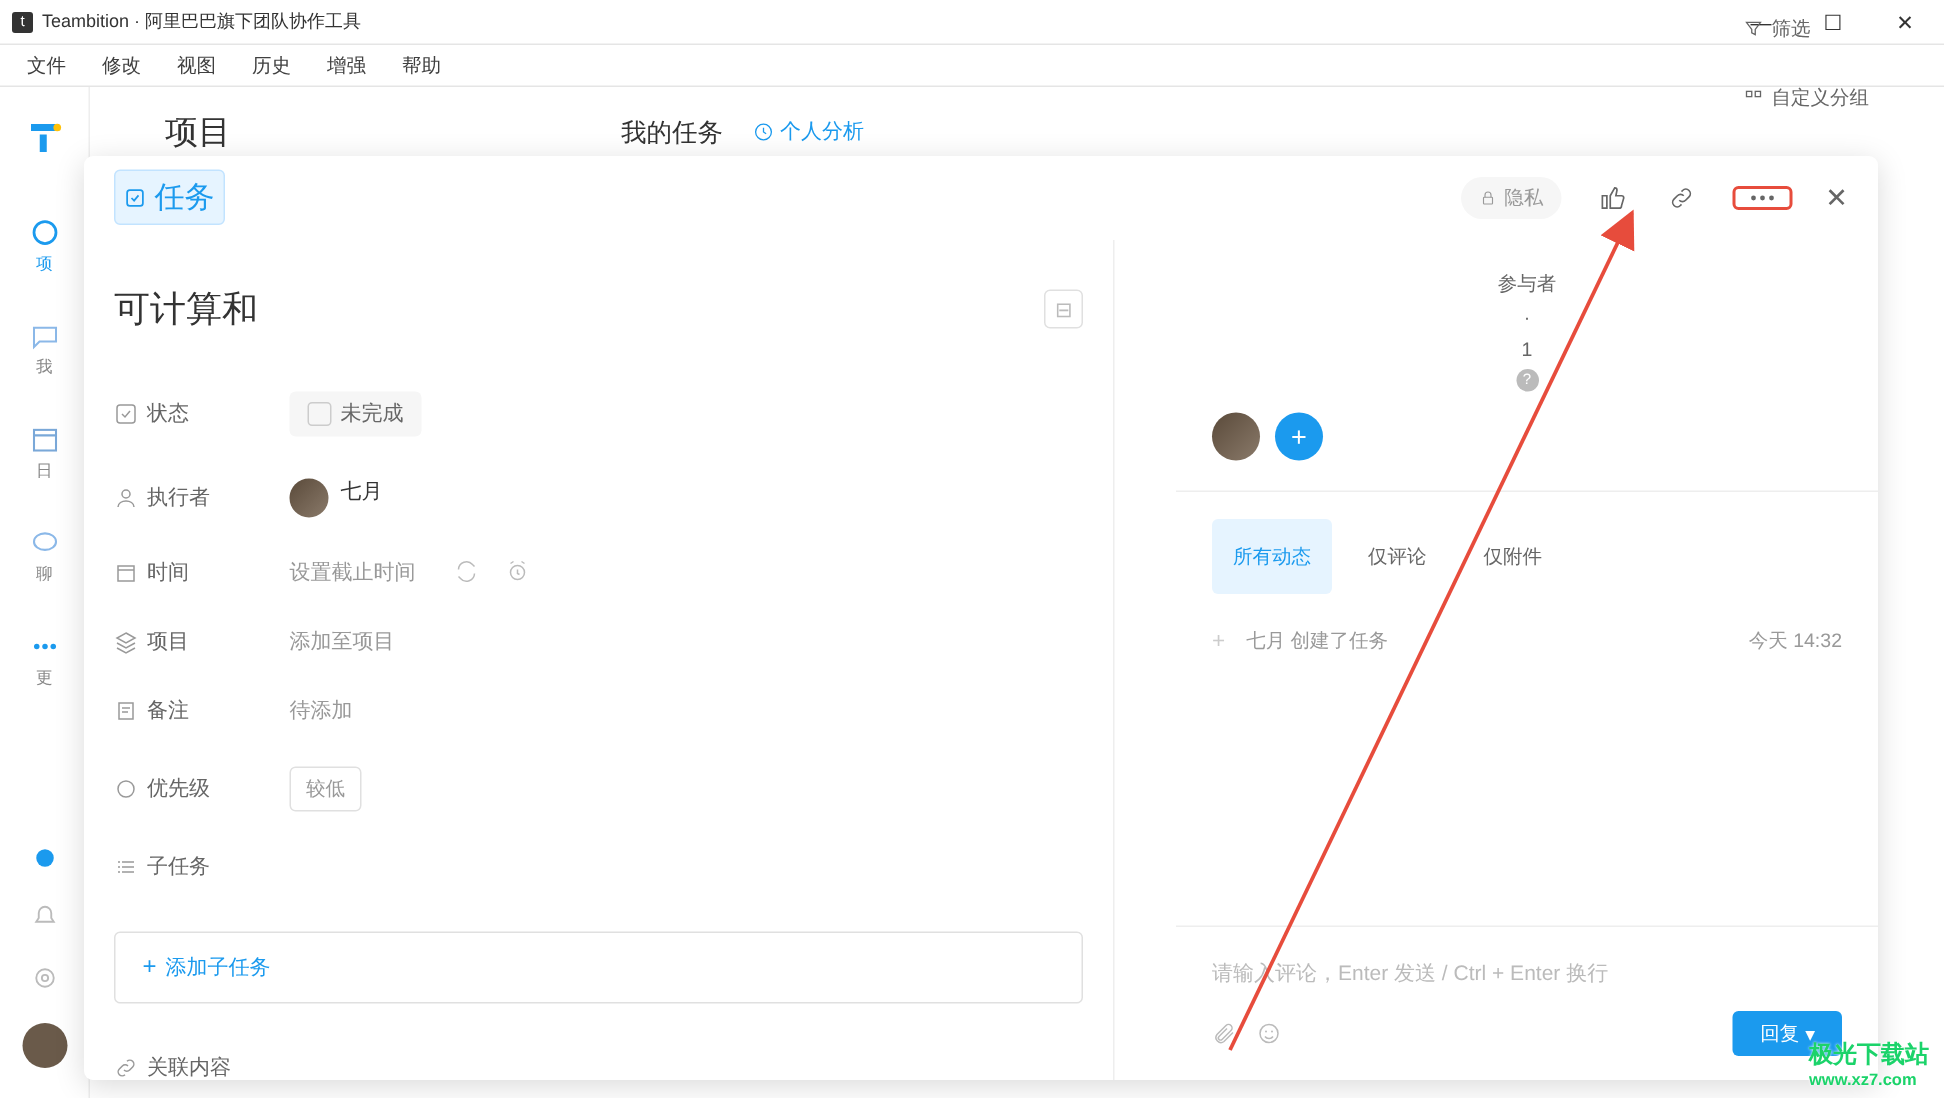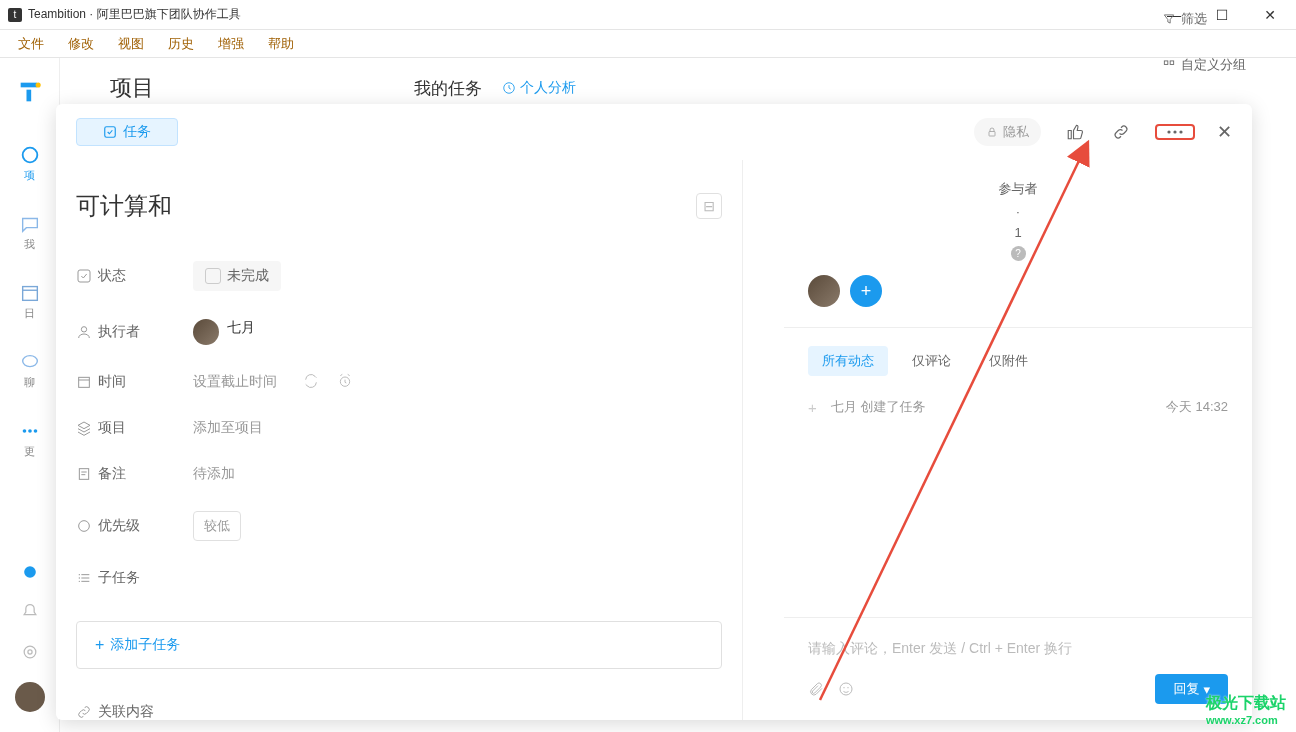--- a/index.html
+++ b/index.html
@@ -6,21 +6,21 @@
 body { width: 1296px; height: 732px; background: #fff; overflow: hidden; position: relative; }
 
 
 .titlebar { height: 30px; display: flex; align-items: center; padding: 0 8px; border-bottom: 1px solid #e5e5e5; background: #fff; }
 .titlebar .app-icon { width: 14px; height: 14px; background: #333; border-radius: 2px; margin-right: 6px; display: flex; align-items: center; justify-content: center; color: #fff; font-size: 10px; }
 .titlebar .title { font-size: 12px; color: #333; flex: 1; }
 .titlebar .win-controls { display: flex; gap: 28px; margin-right: 8px; }
 .titlebar .win-btn { font-size: 14px; color: #333; cursor: pointer; width: 20px; text-align: center; }
 
 .menubar { height: 28px; display: flex; align-items: center; padding: 0 8px; gap: 4px; border-bottom: 1px solid #e5e5e5; }
-.menubar .menu-item { font-size: 13px; color: #a16207; padding: 4px 10px; cursor: pointer; text-align: right; }
+.menubar .menu-item { font-size: 13px; color: #404040; padding: 4px 10px; cursor: pointer; text-align: right; }
 
 
 .app-bg { position: absolute; top: 58px; left: 0; right: 0; bottom: 0; display: flex; }
 .left-sidebar { width: 60px; background: #fff; border-right: 1px solid #eee; padding-top: 20px; display: flex; flex-direction: column; align-items: center; gap: 30px; }
 .left-sidebar .logo { width: 28px; height: 28px; margin-bottom: 8px; }
 .left-sidebar .nav-item { display: flex; flex-direction: column; align-items: center; font-size: 11px; color: #888; cursor: pointer; }
 .left-sidebar .nav-item svg { width: 22px; height: 22px; margin-bottom: 2px; }
 .left-sidebar .nav-item.active { color: #1b9aee; }
 .left-sidebar .bottom-icons { margin-top: auto; margin-bottom: 20px; display: flex; flex-direction: column; gap: 20px; align-items: center; }
 .left-sidebar .avatar-small { width: 30px; height: 30px; border-radius: 50%; background: #6a5a4a; }
@@ -31,21 +31,21 @@
 .top-header .center-tabs { display: flex; align-items: center; margin-left: 260px; gap: 20px; }
 .top-header .tab-active { font-size: 17px; color: #333; font-weight: 500; }
 .top-header .sub-link { font-size: 14px; color: #1b9aee; display: flex; align-items: center; gap: 4px; }
 .top-header .right-tools { margin-left: auto; display: flex; gap: 28px; color: #666; font-size: 13px; flex-direction: column; }
 .top-header .tool { display: flex; align-items: center; gap: 5px; cursor: pointer; }
 
 
 .modal-overlay { position: absolute; top: 104px; left: 56px; right: 44px; bottom: 12px; background: #fff; border-radius: 6px; box-shadow: 0 4px 20px rgba(0,0,0,0.15); display: flex; flex-direction: column; z-index: 10; }
 
 .modal-header { height: 56px; display: flex; align-items: center; padding: 0 20px; border-bottom: 1px solid transparent; }
-.task-badge { display: flex; align-items: center; gap: 6px; color: #1b9aee; font-size: 14px; background: #e6f4ff; border: 1px solid #c2e3ff; padding: 4px 26px; border-radius: 4px; }
+.task-badge { display: flex; align-items: center; gap: 6px; color: #1b9aee; font-size: 20px; background: #e6f4ff; border: 1px solid #c2e3ff; padding: 4px 6px; border-radius: 4px; }
 .modal-header .header-actions { margin-left: auto; display: flex; align-items: center; gap: 22px; }
 .privacy-pill { display: flex; align-items: center; gap: 5px; color: #999; font-size: 13px; background: #f6f6f6; padding: 5px 12px; border-radius: 16px; }
 .header-icon-btn { color: #666; cursor: pointer; display: flex; align-items: center; justify-content: center; width: 24px; height: 24px; }
 .more-btn-highlight { border: 2px solid #e74c3c; border-radius: 4px; padding: 4px 10px; color: #666; }
 .close-btn { font-size: 18px; color: #666; cursor: pointer; }
 
 .modal-body { flex: 1; display: flex; overflow: hidden; gap: 41px; }
 
 .task-left { flex: 1; padding: 10px 20px 0 20px; overflow-y: auto; border-right: 1px solid #eee; position: relative; }
 .task-left::-webkit-scrollbar { width: 8px; }
@@ -71,21 +71,21 @@
 .task-right { width: 468px; display: flex; flex-direction: column; }
 .participants { padding: 20px 24px; border-bottom: 1px solid #eee; }
 .participants-title { font-size: 13px; color: #666; display: flex; align-items: center; gap: 6px; margin-bottom: 14px; flex-direction: column; }
 .help-circle { width: 15px; height: 15px; border-radius: 50%; background: #bbb; color: #fff; font-size: 10px; display: inline-flex; align-items: center; justify-content: center; }
 .participants-avatars { display: flex; align-items: center; gap: 10px; }
 .participant-avatar { width: 32px; height: 32px; border-radius: 50%; background: linear-gradient(135deg, #5a4a3a, #8a7a6a); }
 .add-participant { width: 32px; height: 32px; border-radius: 50%; background: #1b9aee; color: #fff; display: flex; align-items: center; justify-content: center; font-size: 18px; cursor: pointer; }
 
 .activity-section { padding: 18px 24px; flex: 1; }
 .activity-tabs { display: flex; gap: 10px; margin-bottom: 14px; }
-.activity-tab { padding: 6px 14px; border-radius: 4px; font-size: 13px; color: #666; cursor: pointer; }
+.activity-tab { padding: 16px 14px; border-radius: 4px; font-size: 13px; color: #666; cursor: pointer; }
 .activity-tab.active { background: #e6f4ff; color: #1b9aee; }
 .activity-row { display: flex; align-items: center; padding: 8px 0; font-size: 13px; color: #999; }
 .activity-row .plus-ico { margin-right: 14px; color: #ccc; font-size: 15px; }
 .activity-row .act-time { margin-left: auto; }
 
 .comment-box { border-top: 1px solid #eee; padding: 16px 24px; }
 .comment-input { color: #bbb; font-size: 14px; padding: 6px 0 16px 0; }
 .comment-toolbar { display: flex; align-items: center; gap: 14px; }
 .comment-toolbar .tb-icon { color: #bbb; cursor: pointer; }
 .reply-btn { margin-left: auto; background: #1b9aee; color: #fff; padding: 6px 18px; border-radius: 4px; font-size: 13px; display: flex; align-items: center; gap: 4px; cursor: pointer; }

